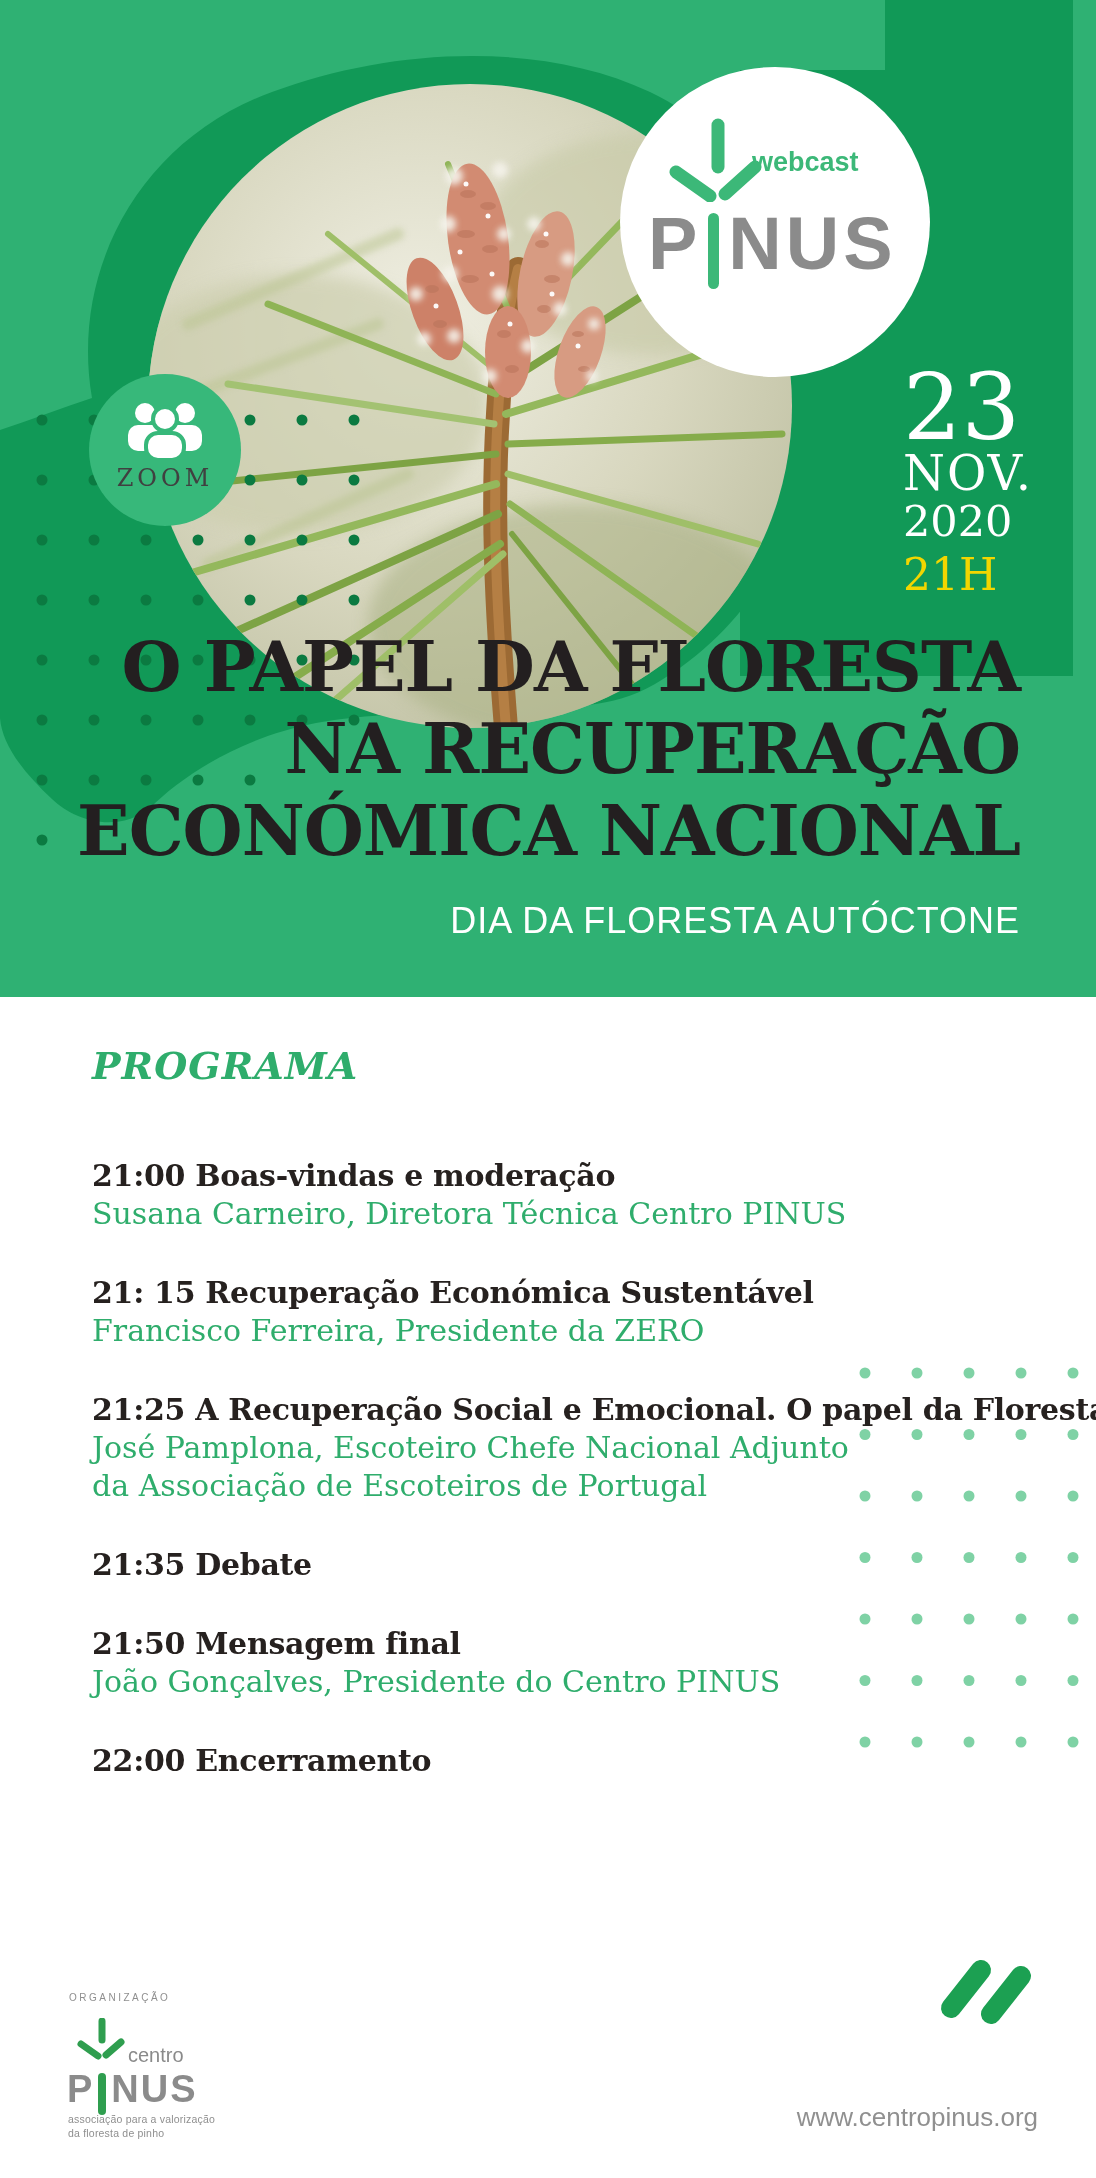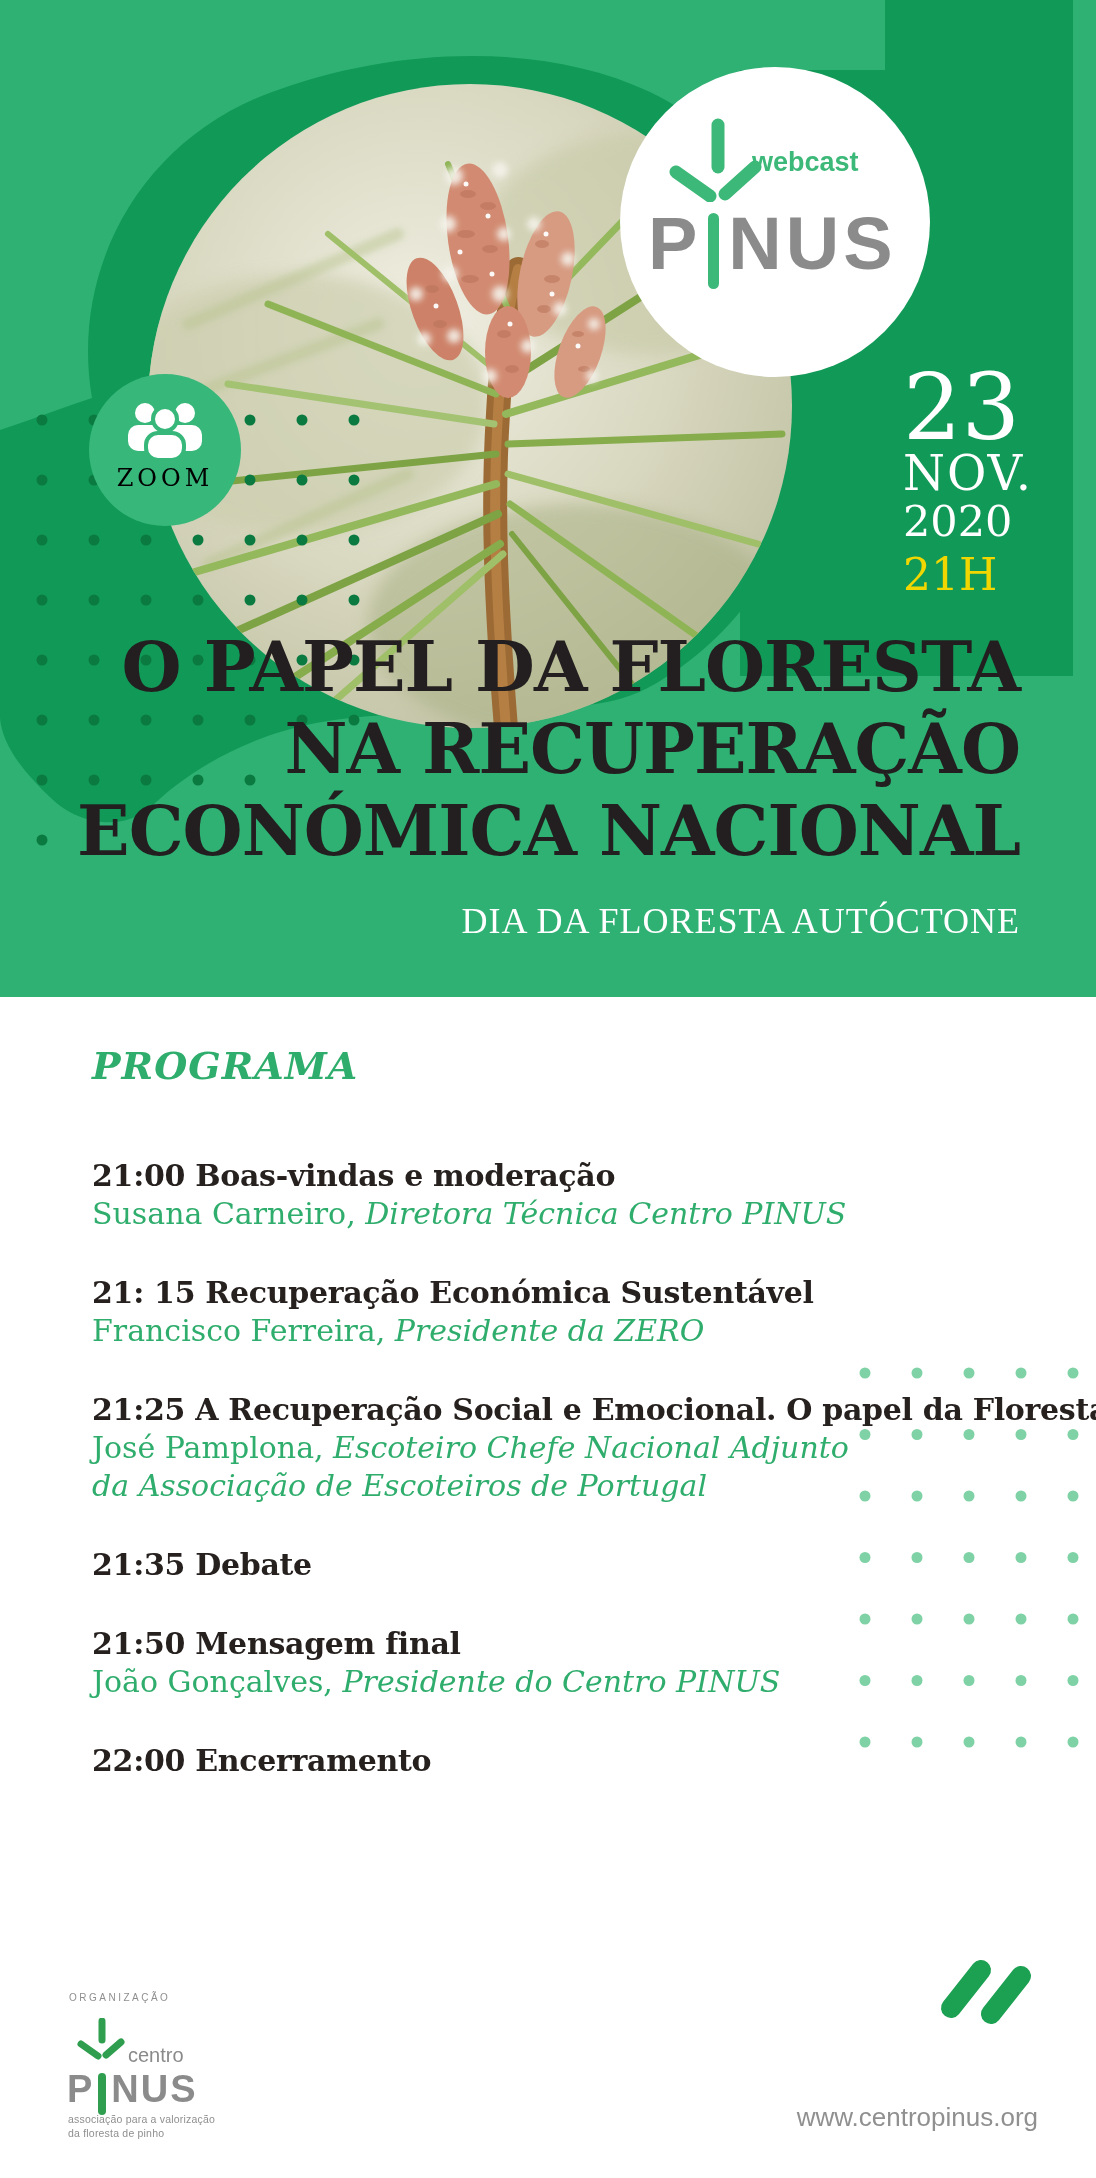--- a/index.html
+++ b/index.html
@@ -6,45 +6,45 @@
   body{
     width:1096px;height:2178px;position:relative;background:#ffffff;
     font-family:"Liberation Sans",sans-serif;overflow:hidden;
   }
   .banner{position:absolute;left:0;top:0;width:1096px;height:997px;background:#2fb173;overflow:hidden;}
   .shapes{position:absolute;left:0;top:0;z-index:1;}
   .photo{position:absolute;left:148px;top:84px;width:644px;height:644px;border-radius:50%;overflow:hidden;z-index:2;}
   .dots-banner{position:absolute;left:0;top:0;z-index:3;}
   .badge{position:absolute;left:89px;top:374px;width:152px;height:152px;border-radius:50%;background:#37b87a;z-index:4;text-align:center;}
   .badge svg{margin-top:24px;}
-  .badge-label{font-family:"DejaVu Serif",serif;font-size:24px;color:#000000;letter-spacing:4px;margin-top:0px;}
+  .badge-label{font-family:"DejaVu Serif",serif;font-size:24px;color:#404040;letter-spacing:4px;margin-top:0px;}
   .white-circle{position:absolute;left:620px;top:67px;width:310px;height:310px;border-radius:50%;background:#ffffff;z-index:5;}
   .wc-branch{position:absolute;left:46px;top:50px;}
   .wc-webcast{position:absolute;left:132px;top:80px;font-size:27px;font-weight:bold;color:#3cb878;}
   .wc-pinus{position:absolute;left:28px;top:140px;display:flex;align-items:flex-start;}
   .wc-pinus .ltr{font-size:74px;line-height:74px;font-weight:bold;color:#8b8b8b;letter-spacing:4px;}
   .wc-pinus .ibar{width:11px;height:76px;background:#3cb878;border-radius:6px;margin:6px 9px 0 7px;}
   .date{position:absolute;left:903px;top:366px;z-index:4;color:#ffffff;font-family:"DejaVu Serif",serif;}
   .date .day{font-size:92px;line-height:84px;}
   .date .month{font-size:48px;line-height:46px;letter-spacing:2px;}
   .date .year{font-size:43px;line-height:50px;}
   .date .time{font-size:44px;line-height:58px;color:#f2d600;}
   .title{position:absolute;right:76px;top:626px;z-index:6;text-align:right;white-space:nowrap;
     font-family:"DejaVu Serif",serif;font-weight:bold;font-size:69px;line-height:82px;
     color:#231f20;letter-spacing:-1px;}
   .subtitle{position:absolute;right:76px;top:900px;z-index:6;white-space:nowrap;
-    font-family:Liberation Serif, serif;font-size:36px;color:#ffffff;letter-spacing:1px;}
+    font-family:Liberation Sans, sans-serif;font-size:36px;color:#ffffff;letter-spacing:1px;}
   .prog-heading{position:absolute;left:92px;top:1044px;font-family:"DejaVu Serif",serif;
     font-weight:bold;font-size:38px;line-height:44px;color:#2fad6c;letter-spacing:1px;font-style:italic;}
   .prog-list{position:absolute;left:92px;top:1156px;width:960px;z-index:1;}
   .prog-item{margin-bottom:40px;}
   .prog-title{font-family:"DejaVu Serif",serif;font-weight:bold;font-size:30px;line-height:39px;
     color:#26211f;letter-spacing:-0.3px;white-space:nowrap;}
   .prog-speaker{font-family:"DejaVu Serif",serif;font-size:30px;line-height:38px;color:#2fad6c;white-space:nowrap;}
-  .prog-speaker .it{font-style:italic;margin-top:44px;}
+  .prog-speaker .it{margin-top:44px;}
   .dots-right{position:absolute;left:839px;top:1360px;z-index:0;}
   .org-label{position:absolute;left:69px;top:1992px;font-size:10px;letter-spacing:2.5px;color:#8f8f8f;}
   .f-branch{position:absolute;left:76px;top:2018px;}
   .f-centro{position:absolute;left:128px;top:2044px;font-size:20px;color:#8a8a8a;}
   .f-pinus{position:absolute;left:67px;top:2070px;display:flex;align-items:flex-start;}
   .f-pinus .ltr{font-size:38px;line-height:38px;font-weight:bold;color:#8b8b8b;letter-spacing:2px;}
   .f-pinus .ibar{width:8px;height:42px;background:#2f9e4f;border-radius:4px;margin:3px 5px 0 4px;}
   .f-tagline{position:absolute;left:68px;top:2112px;font-size:10.5px;line-height:14px;color:#8f8f8f;letter-spacing:0.2px;}
   .slashes{position:absolute;left:935px;top:1952px;}
   .website{position:absolute;right:58px;top:2102px;font-size:26px;color:#909090;}

